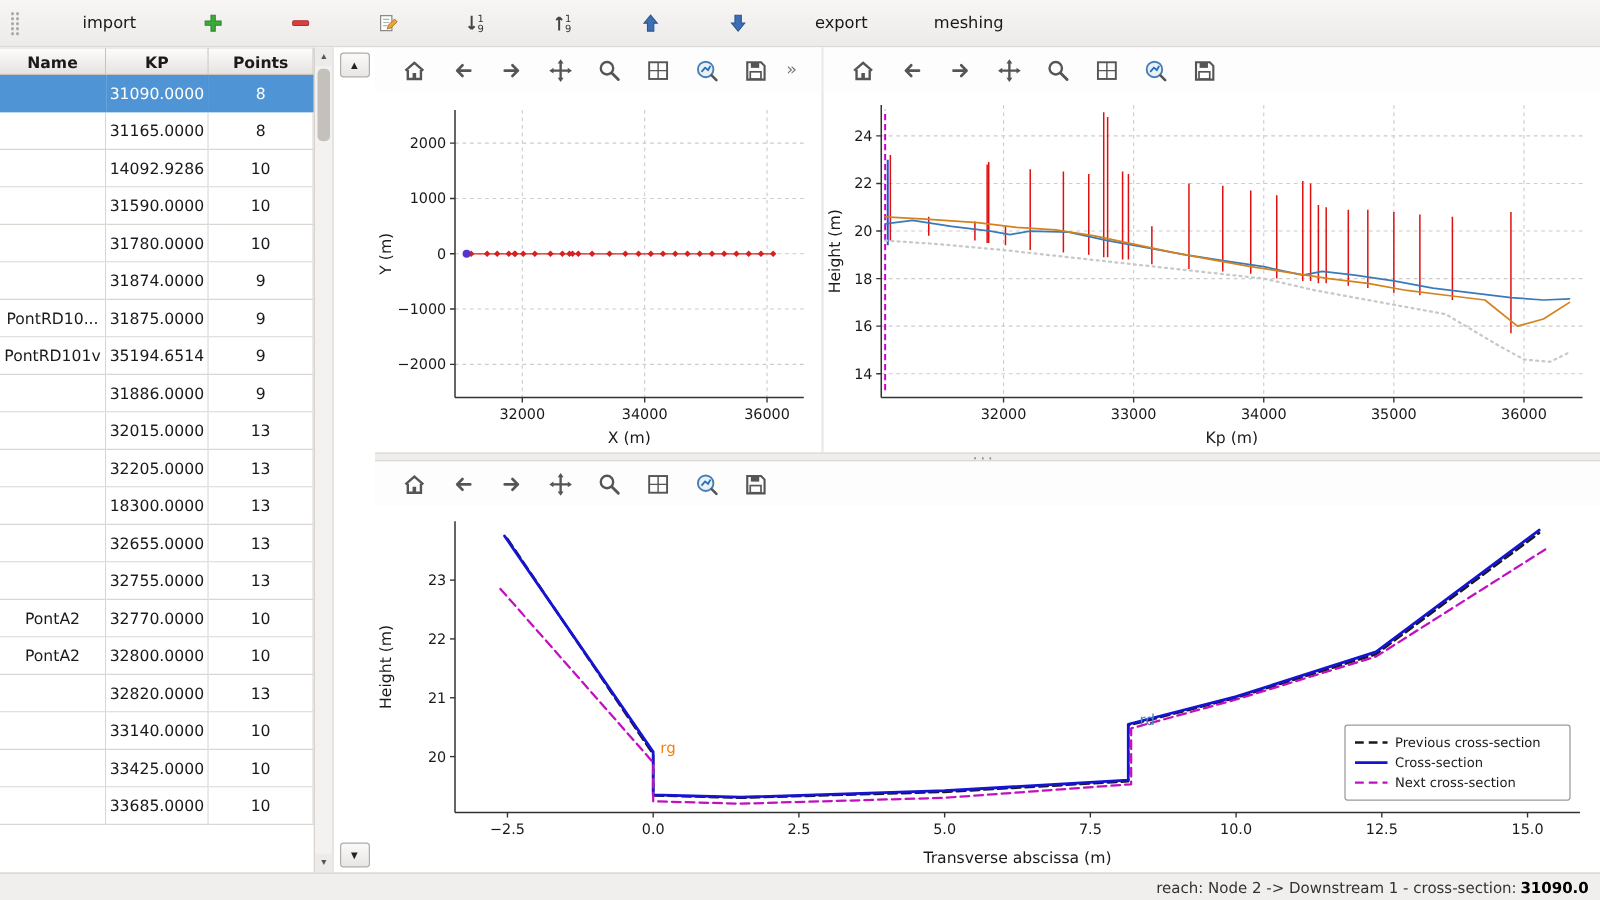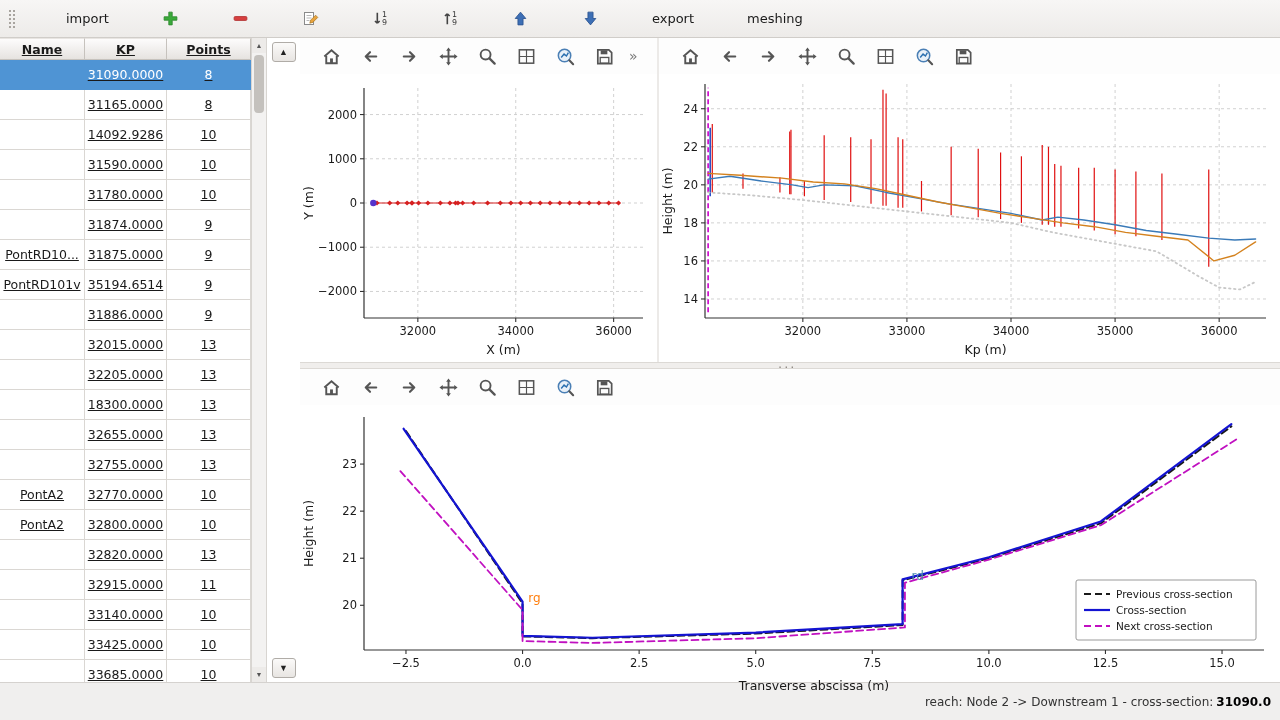--- a/index.html
+++ b/index.html
@@ -13,21 +13,21 @@
   .mt-btn { background: none; border: none; height: 28px; min-width: 24px; display: flex; align-items: center; justify-content: center; gap: 4px; font: 13px "DejaVu Sans", sans-serif; color: #1a1a1a; padding: 0 5px; border-radius: 3px; cursor: default; margin-left: 36px; }
   .mt-btn svg { width: 17px; height: 17px; display: block; }
   .icn { display: flex; align-items: center; justify-content: center; }
 
   
   .content { flex: 1; min-height: 0; display: flex; }
 
   
   .left-panel { width: 300px; flex: none; display: flex; background: #ffffff; }
   .xs-table { width: 251px; flex: none; }
-  .thead, .trow { display: grid; grid-template-columns: 85px 82px 84px; text-decoration: underline; }
+  .thead, .trow { display: grid; grid-template-columns: 85px 82px 84px; }
   .th { height: 22px; background: linear-gradient(#fdfcfc, #e6e3e0); border-right: 1px solid #c6c2bd; border-bottom: 1px solid #c6c2bd; border-top: 1px solid #e8e5e2; font-weight: bold; font-size: 12.5px; display: flex; align-items: center; justify-content: center; }
   .trow { height: 30px; }
   .tcell { border-right: 1px solid #dad7d3; border-bottom: 1px solid #dad7d3; display: flex; align-items: center; justify-content: center; font-size: 12.5px; overflow: hidden; white-space: nowrap; background: #fff; }
   .trow.selected .tcell { background: #4f94d4; color: #ffffff; border-color: #4f94d4; }
 
   .v-scrollbar { width: 16px; flex: none; background: #f3f2f1; border-left: 1px solid #d8d5d1; border-right: 1px solid #d8d5d1; display: flex; flex-direction: column; }
   .sb-btn { height: 15px; flex: none; display: flex; align-items: center; justify-content: center; font-size: 7px; color: #555; background: #edebe9; border: none; }
   .sb-track { flex: 1; position: relative; }
   .sb-thumb { position: absolute; top: 2px; left: 2px; right: 2px; height: 58px; background: #c4c1bd; border-radius: 4px; }
 
@@ -46,21 +46,21 @@
   .pt-overflow { color: #777; font-size: 14px; margin-left: 1px; }
   .plot-figure { flex: 1; position: relative; min-height: 0; }
   .plot-figure svg { position: absolute; left: 0; top: 0; font-family: "DejaVu Sans", sans-serif; }
 
   .splitter { height: 7px; flex: none; background: #f0eeec; border-top: 1px solid #dcd9d5; border-bottom: 1px solid #dcd9d5; position: relative; }
   .splitter-handle { position: absolute; left: 478px; top: -3px; color: #8f8a84; font-size: 13px; letter-spacing: 2px; }
 
   .bottom-panel { flex: 1; min-height: 0; display: flex; flex-direction: column; }
 
   
-  .status-bar { height: 38px; flex: none; background: #f0efee; border-top: 1px solid #d5d2cf; display: flex; align-items: center; justify-content: flex-end; padding: 0 9px; font-size: 12px; color: #333; }
+  .status-bar { height: 22px; flex: none; background: #f0efee; border-top: 1px solid #d5d2cf; display: flex; align-items: center; justify-content: flex-end; padding: 0 9px; font-size: 12px; color: #333; }
   .status-bar .val { font-weight: bold; color: #000; margin-left: 3px; }
 </style>
 </head>
 <body>
 
 <div class="app">
 
   <div class="main-toolbar">
     <div class="mt-grip"></div>
     <button class="mt-btn">import</button>
@@ -210,25 +210,20 @@
             </div>
             <div class="trow">
               <div class="tcell">PontA2</div>
               <div class="tcell">32800.0000</div>
               <div class="tcell">10</div>
             </div>
             <div class="trow">
               <div class="tcell"></div>
               <div class="tcell">32820.0000</div>
               <div class="tcell">13</div>
-            </div>
-            <div class="trow">
-              <div class="tcell"></div>
-              <div class="tcell">32915.0000</div>
-              <div class="tcell">11</div>
             </div>
             <div class="trow">
               <div class="tcell"></div>
               <div class="tcell">33140.0000</div>
               <div class="tcell">10</div>
             </div>
             <div class="trow">
               <div class="tcell"></div>
               <div class="tcell">33425.0000</div>
               <div class="tcell">10</div>

